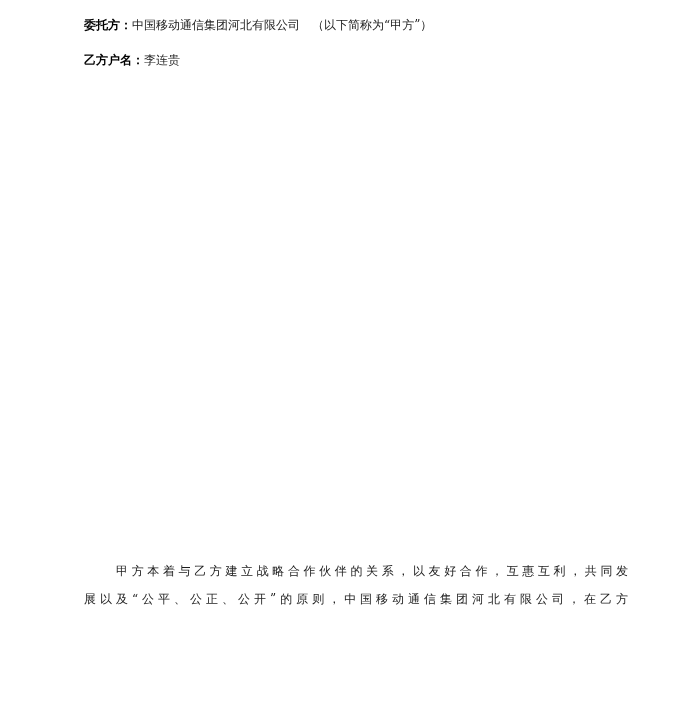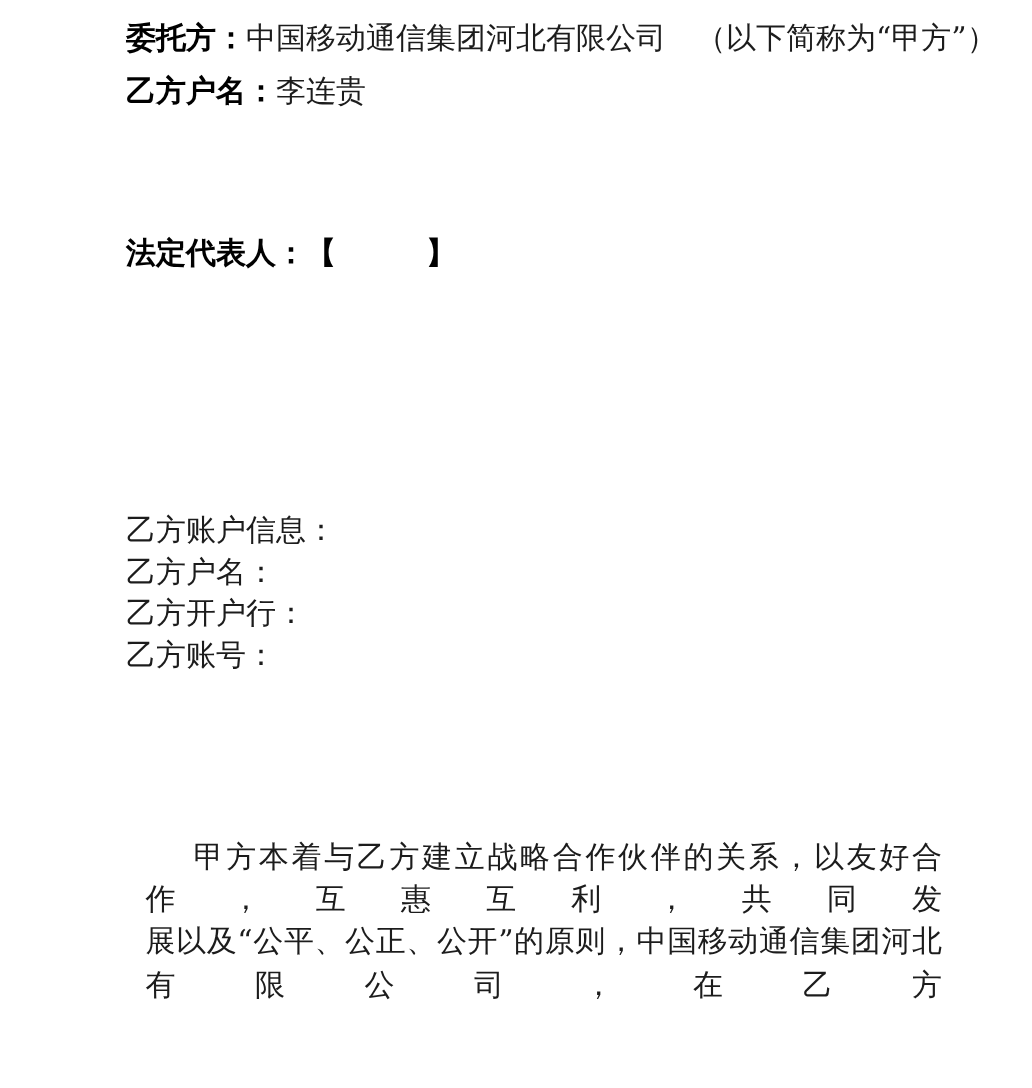--- a/index.html
+++ b/index.html
@@ -3,21 +3,21 @@
 <meta charset="utf-8">
 <style>
   html, body { margin: 0; padding: 0; background: #fff; }
   .page {
     position: relative;
     width: 688px;
     height: 725px;
     background: #ffffff;
     color: #111111;
     font-family: "DejaVu Serif", serif;
-    font-size: 20px;
+    font-size: 12px;
     overflow: hidden;
   }
   p { margin: 0; }
   .lbl {
     font-family: "DejaVu Sans", sans-serif;
     font-weight: bold;
     color: #000000;
   }
   .val { color: #1c1c1c; }
 
@@ -25,43 +25,36 @@
   .party-a .pline { height: 35px; line-height: 35px; white-space: pre; }
 
   .party-b { position: absolute; left: 84px; top: 150px; }
   .party-b .pline { height: 37px; line-height: 37px; white-space: pre; }
 
   .account { position: absolute; left: 84px; top: 340px; }
   .account .aline { height: 27.5px; line-height: 27.5px; color: #1c1c1c; }
 
   .body-text { position: absolute; left: 84px; top: 557px; width: 544px; }
   .body-text .bline { line-height: 28.2px; color: #1c1c1c; white-space: normal; }
-  .bline.justify { text-align: justify; text-align-last: justify; margin-left: 13px; }
+  .bline.justify { text-align: justify; text-align-last: justify; }
   .bline.indent { text-indent: 32px; }
 </style>
 </head>
 <body>
 
 <div class="page">
 
   <section class="party-a">
     <p class="pline"><span class="lbl">委托方：</span><span class="val">中国移动通信集团河北有限公司　（以下简称为“甲方”）</span></p>
     <p class="pline"><span class="lbl">乙方户名：</span><span class="val">李连贵</span></p>
   </section>
 
   <section class="party-b">
-    <p class="pline"><span class="lbl">法定代表人：【　　　】</span><span class="val"></span></p>
   </section>
 
-  <section class="account">
-    <p class="aline">乙方账户信息：</p>
-    <p class="aline">乙方户名：</p>
-    <p class="aline">乙方开户行：</p>
-    <p class="aline">乙方账号：</p>
-  </section>
 
   <section class="body-text">
     <p class="bline justify indent">甲方本着与乙方建立战略合作伙伴的关系，以友好合作，互惠互利，共同发</p>
     <p class="bline justify">展以及“公平、公正、公开”的原则，中国移动通信集团河北有限公司，在乙方</p>
 
   </section>
 
 </div>
 
 </body></html>

